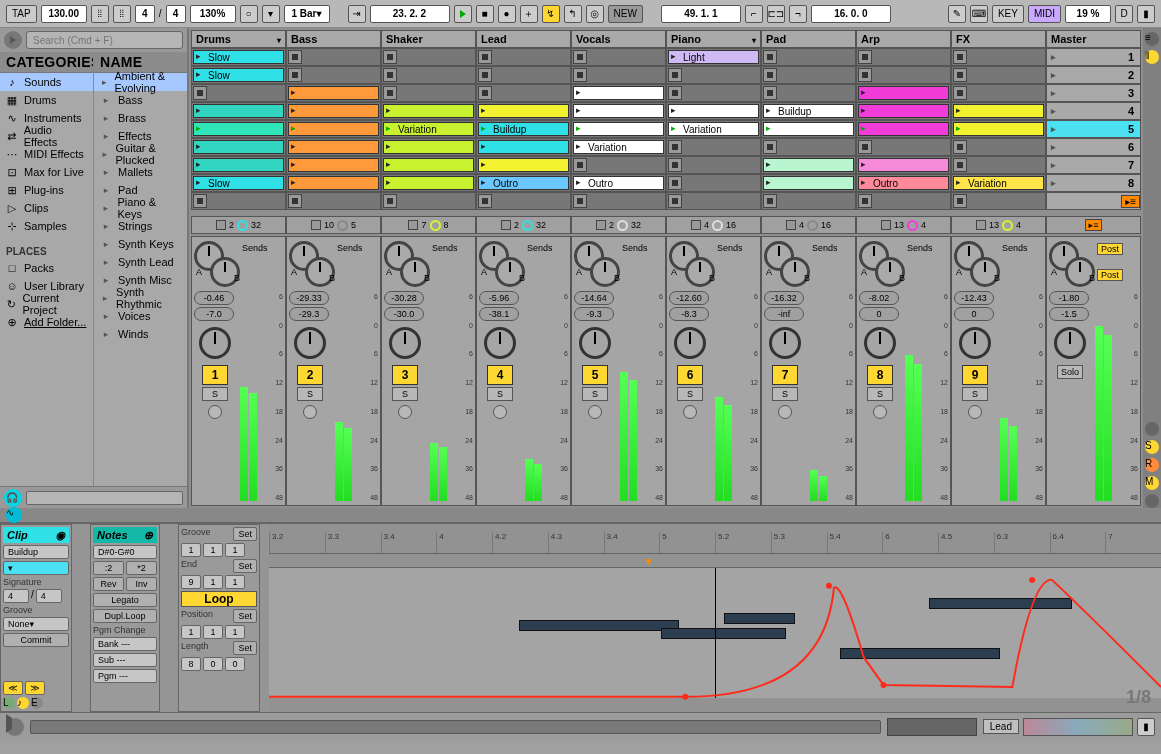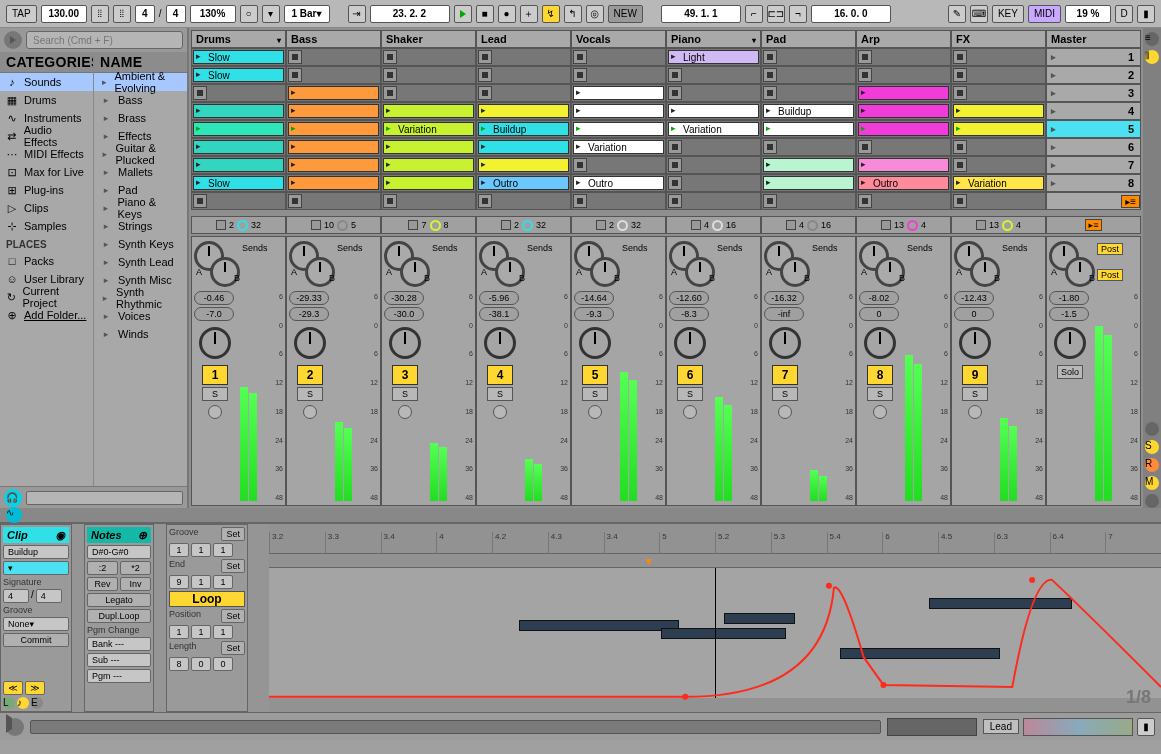--- a/index.html
+++ b/index.html
@@ -25,21 +25,21 @@
   .searchrow .circ { width: 18px; height: 18px; border-radius: 50%; background: #777; display:flex;align-items:center;justify-content:center;}
   .searchrow input { flex: 1; height: 18px; border: 1px solid #666; border-radius: 3px; padding: 0 6px; font-size: 10px; background:#b5b5b5;}
   .browcols { flex: 1; display: flex; overflow: hidden; }
   .browcol { flex: 1; overflow: auto; }
   .browcol:first-child { border-right: 1px solid #888; }
   .browhead { background: #8c8c8c; font-weight: bold; padding: 2px 6px; font-size: 14px; text-transform: uppercase; letter-spacing: .3px; border-bottom:1px solid #777;}
   .browitem { display: flex; align-items: center; gap: 6px; padding: 2px 6px; height: 18px; font-size: 11px; cursor: pointer; }
   .browitem.sel { background: #a7c8ff; }
   .browitem .ic { width: 12px; height: 12px; display:inline-flex;align-items:center;justify-content:center; }
   .browitem .tri::before { content:"▸"; font-size:9px; color:#555;}
-  .browsection { padding: 4px 6px 2px; font-weight: bold; font-size: 10px; color:#333; text-transform:uppercase;}
+  .browsection { padding: 4px 6px 2px; font-weight: bold; font-size: 10px; color:#333; text-transform:uppercase;margin-top:7px;}
   .browfoot { height: 22px; display:flex; align-items:center; gap:4px; padding:0 4px; background:#999; border-top:1px solid #777;}
   .browfoot .pv { width:18px;height:18px;border-radius:50%;background:#00d6e6;display:flex;align-items:center;justify-content:center;}
   .browfoot .bar { flex:1;height:14px;background:#b5b5b5;border:1px solid #666;border-radius:2px;}
 
   
   .session { flex: 1; display: flex; flex-direction: column; background: #8f8f8f; padding: 2px 20px 2px 2px; position:relative;}
   .trkheaders { display: flex; height: 18px; }
   .trkh { border: 1px solid #555; background: #a9a9a9; font-size: 11px; font-weight: bold; padding: 1px 4px; display:flex;align-items:center;justify-content:space-between; }
   .trkh .dd::after{content:"▾";font-size:8px;}
   .trkw { width: 95px; }
@@ -87,21 +87,21 @@
   
   .rstrip{position:absolute;right:0;top:0;width:18px;height:100%;background:#808080;display:flex;flex-direction:column;align-items:center;gap:4px;padding-top:4px;}
   .rstrip .dot{width:14px;height:14px;border-radius:50%;}
 
   
   .bluediv{height:14px;background:#888;display:flex;align-items:center;}
   .bluediv .circ{width:16px;height:16px;border-radius:50%;background:#00bcd6;margin-left:6px;}
 
   
   .clipdetail{height:190px;background:#959595;display:flex;border-top:2px solid #666;}
-  .cdleft{width:269px;display:flex;gap:12px;padding:0;}
+  .cdleft{width:269px;display:flex;gap:18px;padding:0;}
   .cdpanel{background:#9a9a9a;border:1px solid #666;display:flex;flex-direction:column;padding:2px;gap:2px;}
   .cdpanel.cyan .hdr{background:#2fe0e6;}
   .cdpanel .hdr{height:16px;font-weight:bold;font-size:11px;font-style:italic;display:flex;align-items:center;justify-content:space-between;padding:0 4px;background:#14b8a6;}
   .smallfield{height:14px;background:#c6c6c6;border:1px solid #666;font-size:9px;display:flex;align-items:center;padding:0 4px;border-radius:2px;}
   .smallbtn{height:14px;background:#b0b0b0;border:1px solid #666;font-size:9px;display:flex;align-items:center;justify-content:center;padding:0 4px;border-radius:2px;}
   .row2{display:flex;gap:2px;}
   .loopbtn{background:#ffd732;height:16px;border:1px solid #555;font-weight:bold;font-size:12px;display:flex;align-items:center;justify-content:center;}
   .lbl{font-size:9px;color:#333;}
 
   .cdright{flex:1;position:relative;background:#929292;overflow:hidden;}

